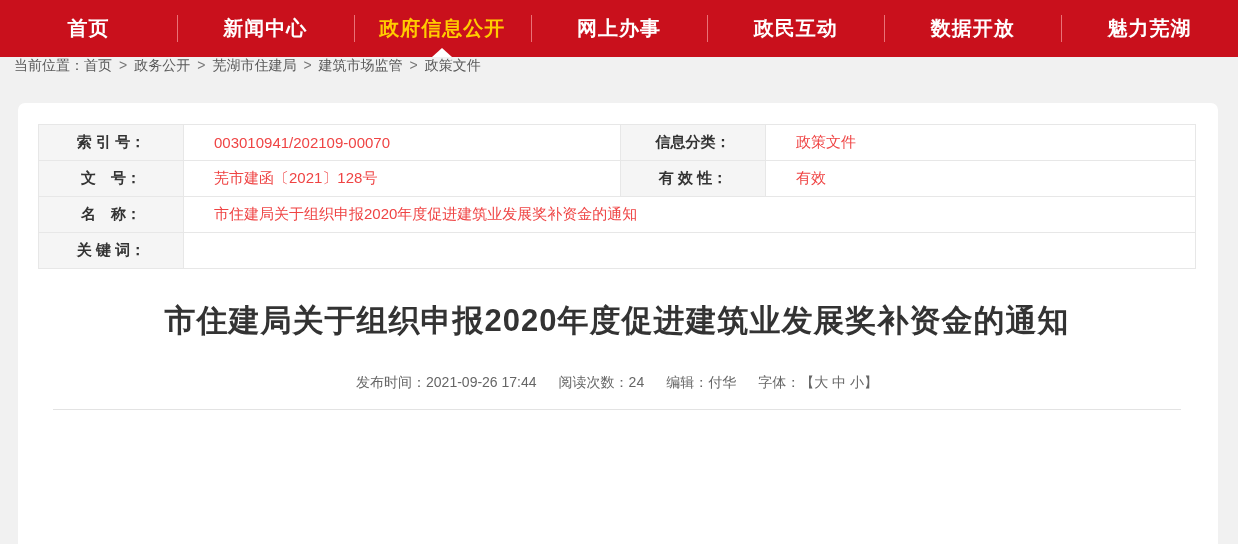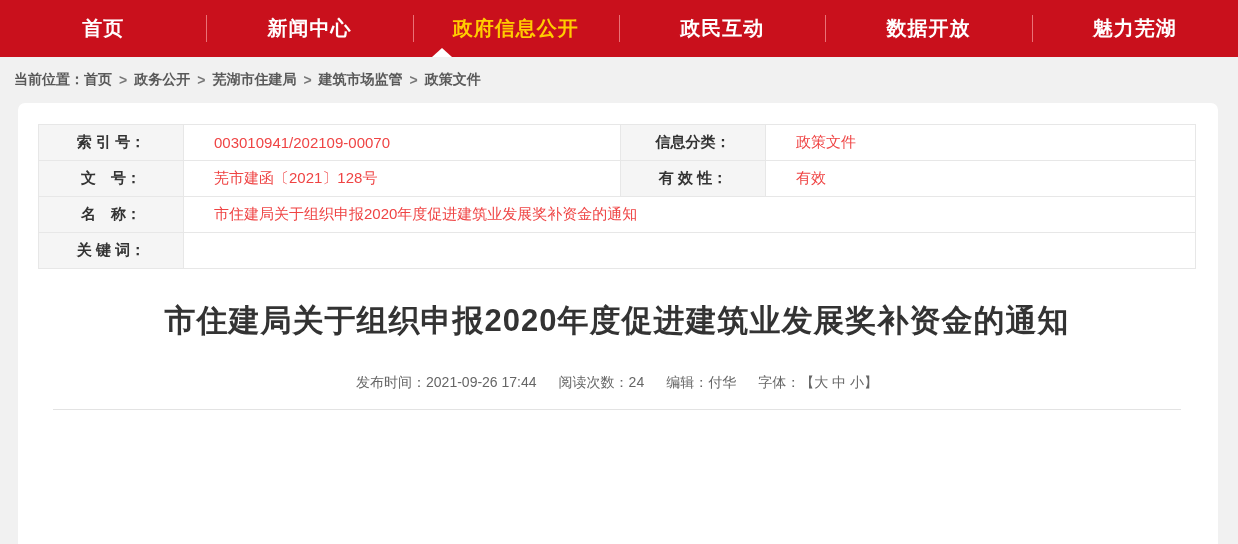--- a/index.html
+++ b/index.html
@@ -12,22 +12,22 @@
               color:#ffffff; font-size:20px; font-weight:bold; cursor:pointer;
               position:relative; letter-spacing:1px; }
   .nav-item + .nav-item::before { content:""; position:absolute; left:0; top:15px;
               width:1px; height:27px; background:#ea7176; }
   .nav-item.active { color:#ffcc00;text-align:center; }
   .nav-pointer { position:absolute; bottom:0; left:35.714%; transform:translateX(-50%);
               width:0; height:0; border-left:10px solid transparent;
               border-right:10px solid transparent; border-bottom:9px solid #ffffff; }
 
   
-  .crumb-bar { height:46px; background:#f1f1f1; display:flex; align-items:center;
-              padding-left:14px; font-size:14px; color:#595959;font-weight:bold; }
+  .crumb-bar { height:46px; background:#f1f1f1; display:flex; 
+              padding-left:14px; font-size:14px; color:#595959; }
   .crumb-bar span { white-space:pre; }
   .crumb-link { cursor:pointer; }
   .crumb-sep { padding:0 7px; color:#777; }
 
   
   .card { margin:0 20px 0 18px; height:441px; background:#ffffff;
           border-radius:7px 7px 0 0; padding:21px 22px 0 20px; }
 
   
   table.meta-table { width:100%; border-collapse:collapse; table-layout:fixed; }
@@ -49,20 +49,21 @@
   .font-size-btn { cursor:pointer; }
   .meta-rule { margin:17px 15px 0 15px; border-top:1px solid #e3e3e3; height:0; }
 </style>
 </head>
 <body>
 
 <div class="nav">
   <div class="nav-item">首页</div>
   <div class="nav-item">新闻中心</div>
   <div class="nav-item active">政府信息公开</div>
+  <div class="nav-item">网上办事</div>
   <div class="nav-item">政民互动</div>
   <div class="nav-item">数据开放</div>
   <div class="nav-item">魅力芜湖</div>
   <div class="nav-pointer"></div>
 </div>
 
 <div class="crumb-bar">
   <span>当前位置：</span>
   <span class="crumb-link">首页</span>
   <span class="crumb-sep">&gt;</span>

